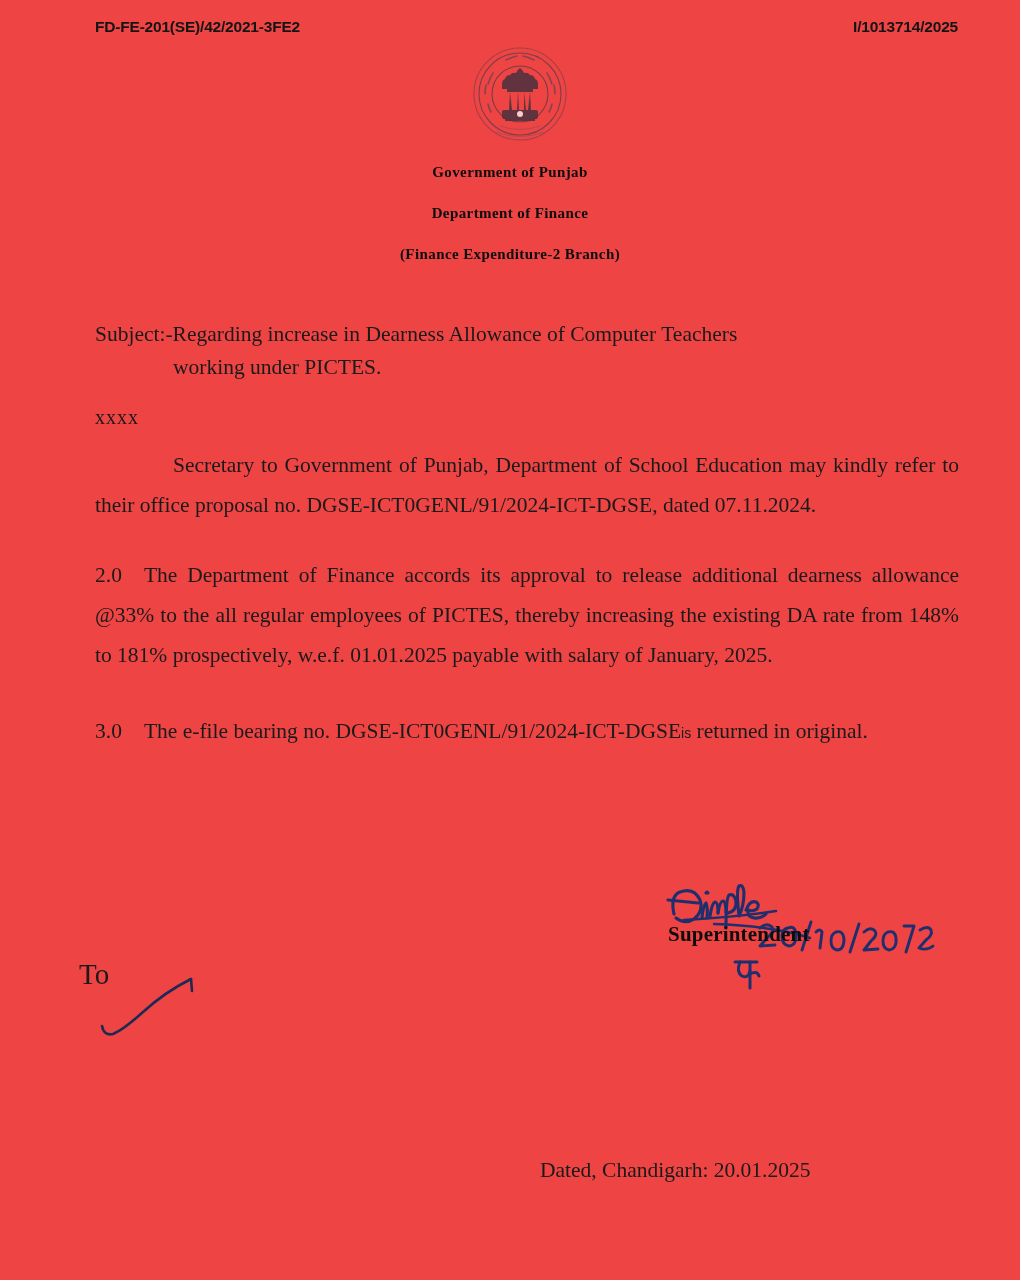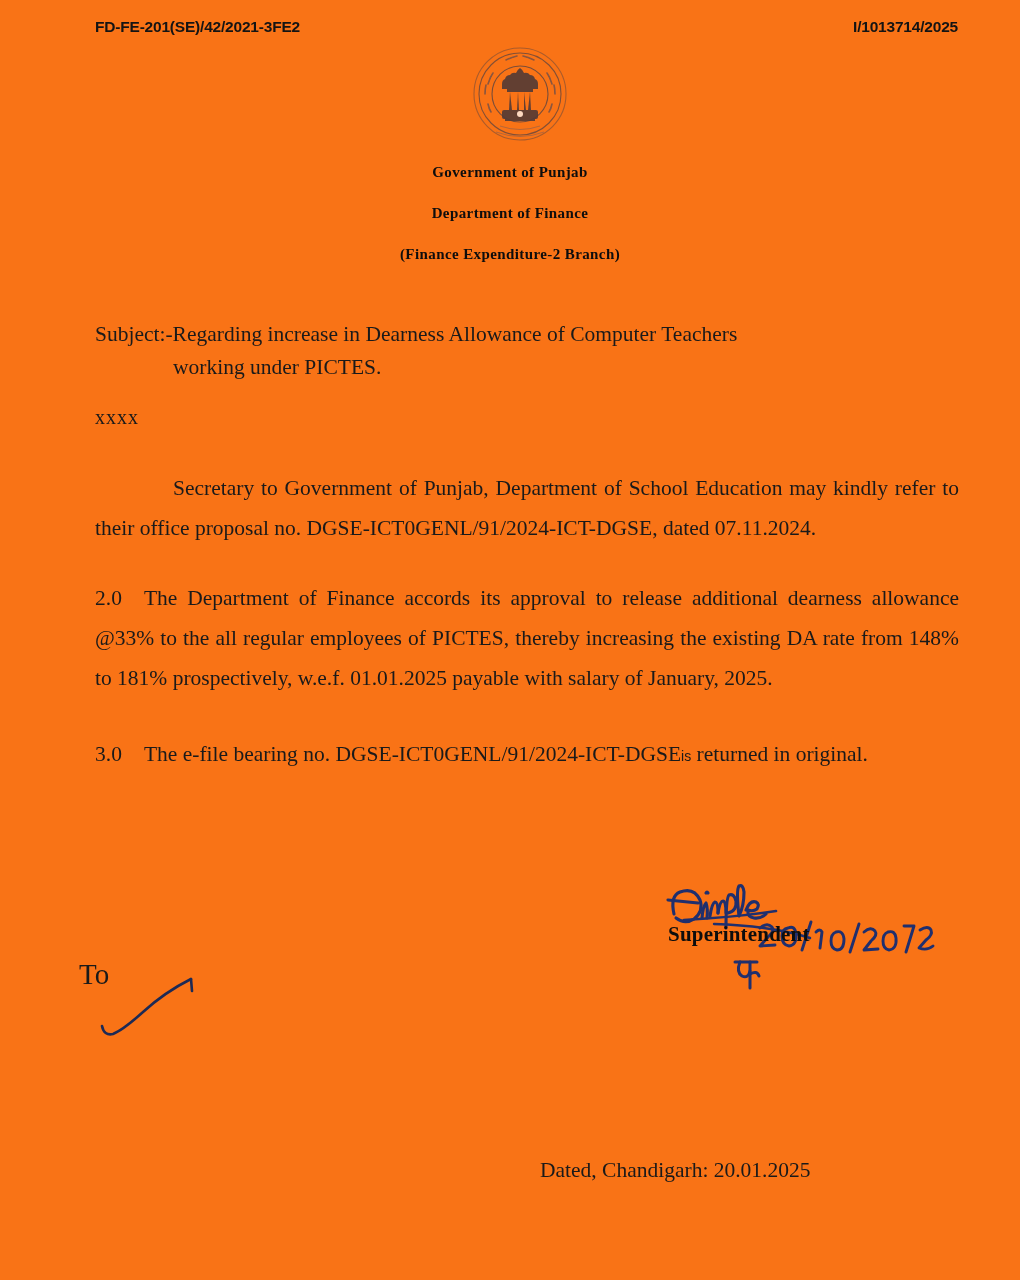--- a/index.html
+++ b/index.html
@@ -4,21 +4,21 @@
 <style>
   html, body {
     margin: 0;
     padding: 0;
     background: #ffffff;
   }
   .page {
     position: relative;
     width: 1020px;
     height: 1280px;
-    background: #f97316;
+    background: #ef4444;
     overflow: hidden;
     font-family: "Liberation Serif", "DejaVu Serif", serif;
     color: #1a1a1a;
   }
 
   
   .ref-row {
     position: absolute;
     top: 18px;
     left: 0;
@@ -101,21 +101,21 @@
   }
   p.para {
     font-size: 21.5px;
     line-height: 40px;
     text-align: justify;
     text-justify: inter-word;
     color: #1a1a1a;
     margin: 0;
   }
   p.para-ref {
-    margin-top: 39px;
+    margin-top: 16px;
     text-indent: 78px;
   }
   p.para-2 {
     margin-top: 30px;
   }
   p.para-3 {
     margin-top: 36px;
   }
   .numlead {
     margin-right: 22px;

